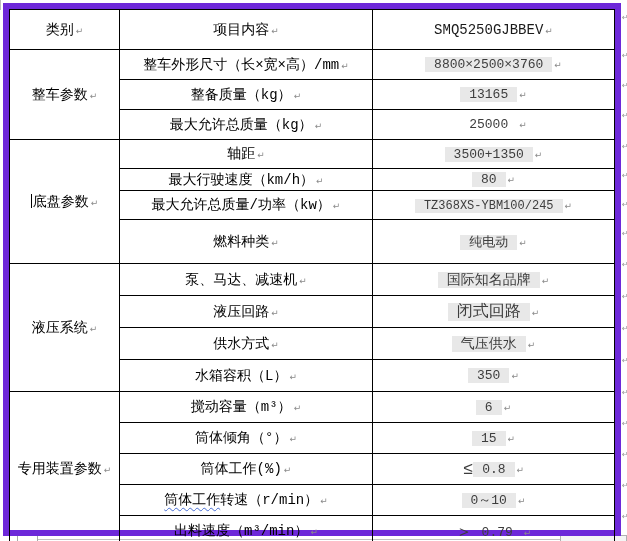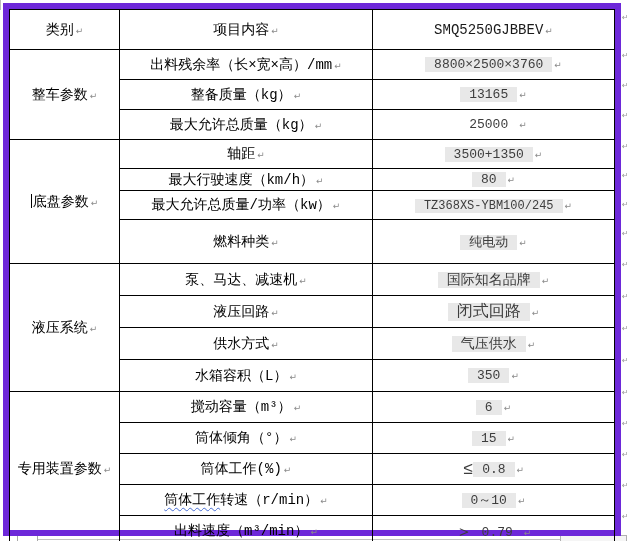--- a/index.html
+++ b/index.html
@@ -95,21 +95,21 @@
         <td class="model-cell">
           <span>SMQ5250GJBBEV</span><span class="pmark">↵</span>
         </td>
       </tr>
 
       <tr style="height:30px">
         <td class="cat-cell" rowspan="3">
           <span>整车参数</span><span class="pmark">↵</span>
         </td>
         <td class="label-cell">
-          <span>出料残余率（长×宽×高）/mm</span><span class="pmark">↵</span>
+          <span>整车外形尺寸（长×宽×高）/mm</span><span class="pmark">↵</span>
         </td>
         <td class="value-cell">
           <span class="val shaded">8800×2500×3760</span><span class="pmark">↵</span>
         </td>
       </tr>
       <tr style="height:30px">
         <td class="label-cell">
           <span>整备质量（kg）</span><span class="pmark">↵</span>
         </td>
         <td class="value-cell">

